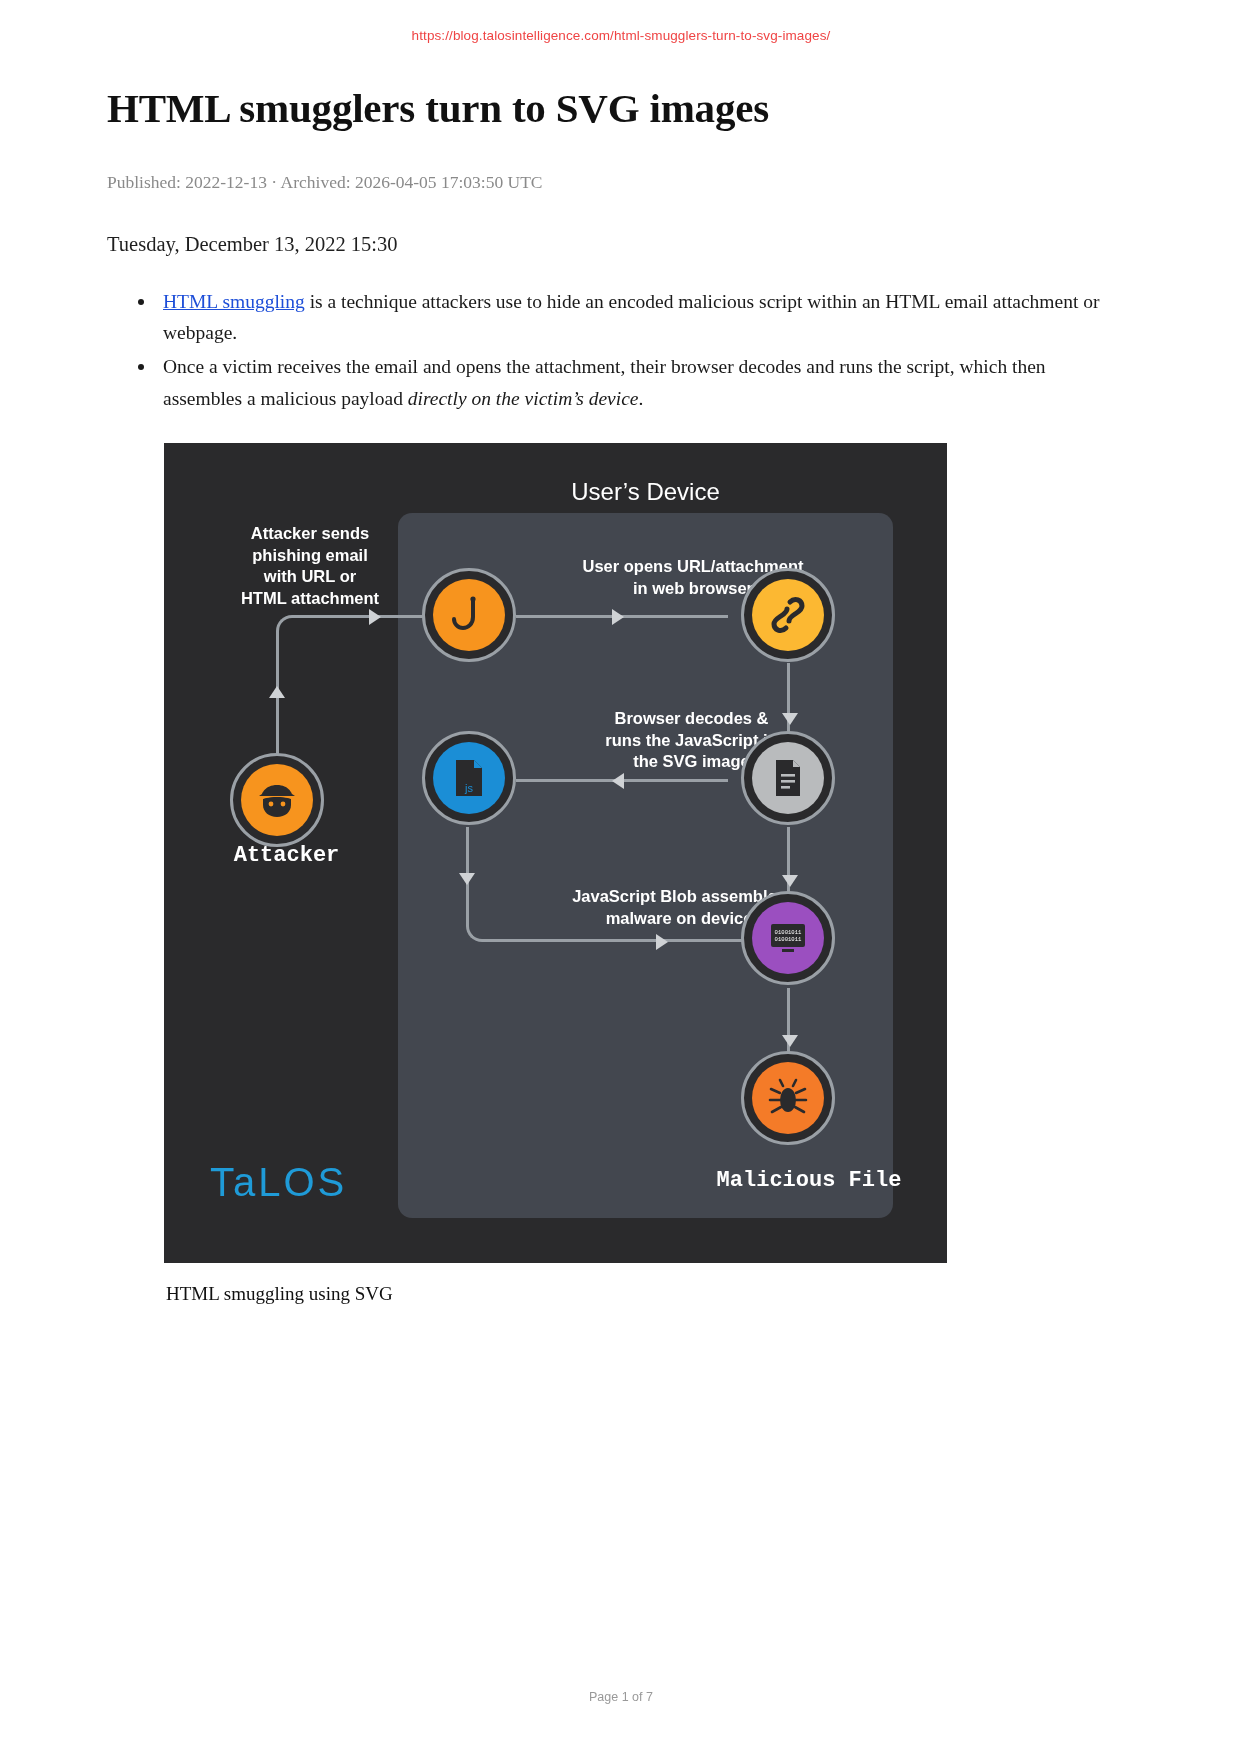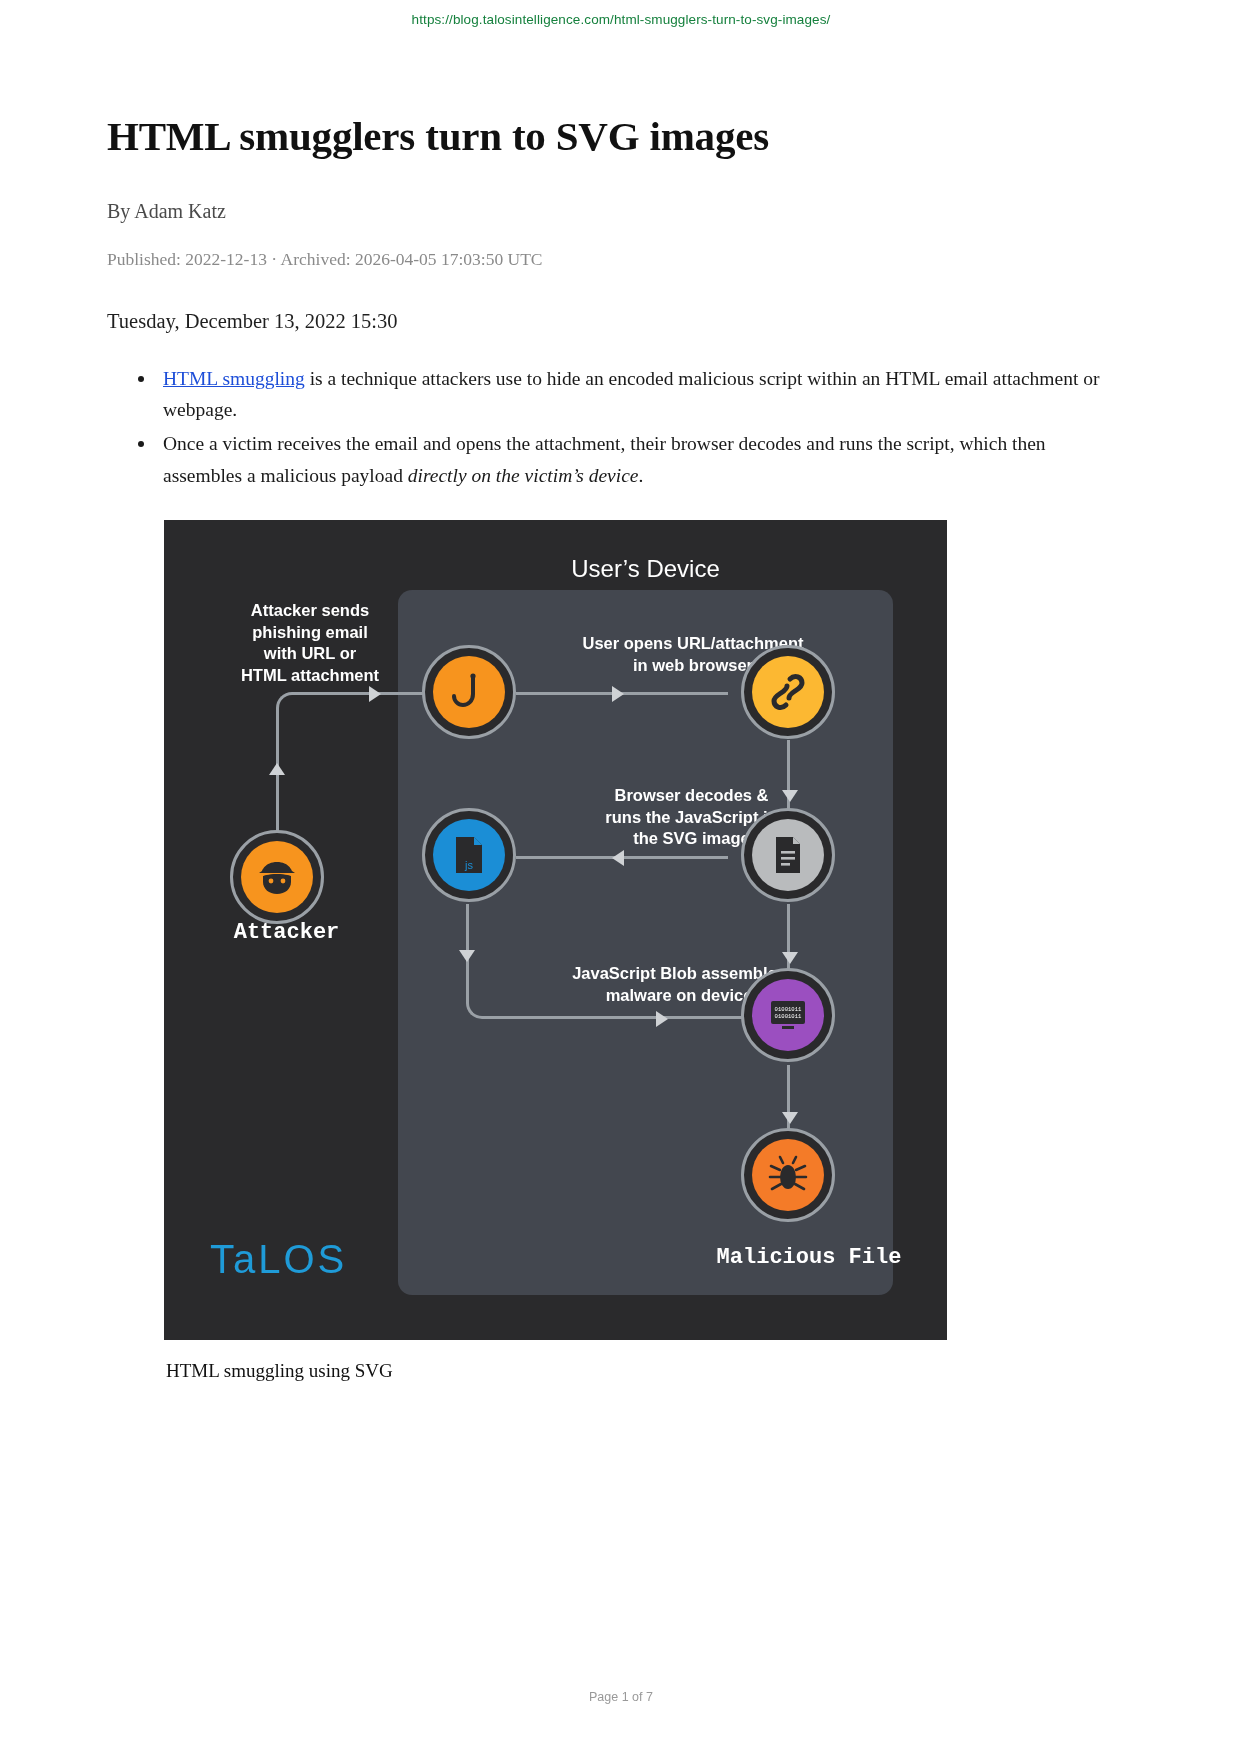--- a/index.html
+++ b/index.html
@@ -10,34 +10,34 @@
     background: #ffffff;
     font-family: "Liberation Serif", "DejaVu Serif", serif;
     color: #1a1a1a;
     position: relative;
     overflow: hidden;
   }
 
   
   .archive-url {
     position: absolute;
-    top: 12px; left: 0; right: 0;
+    top: 28px; left: 0; right: 0;
     text-align: center;
     font-family: "Liberation Sans", sans-serif;
     font-size: 13.5px;
-    color: #15803d;
+    color: #ef4444;
     letter-spacing: 0.1px;
   }
 
   
   .page {
     position: absolute;
     top: 0; left: 0;
     width: 1232px;
-    padding: 114px 107px 0 107px;
+    padding: 86px 107px 0 107px;
   }
 
   h1.doc-title {
     font-size: 41px;
     font-weight: bold;
     line-height: 1.12;
     margin: 0 0 40px 0;
     letter-spacing: -0.2px;
     color: #111111;
   }
@@ -234,21 +234,20 @@
 </style>
 </head>
 <body>
 
 <div class="archive-url">https://blog.talosintelligence.com/html-smugglers-turn-to-svg-images/</div>
 
 <div class="page">
 
   <h1 class="doc-title">HTML smugglers turn to SVG images</h1>
 
-  <div class="byline">By Adam Katz</div>
 
   <div class="meta-line">Published: 2022-12-13 · Archived: 2026-04-05 17:03:50 UTC</div>
 
   <div class="post-date">Tuesday, December 13, 2022 15:30</div>
 
   <ul class="bullets">
     <li><a href="#">HTML smuggling</a><span> is a technique attackers use to hide an encoded malicious script within an HTML email attachment or webpage.</span></li>
     <li><span>Once a victim receives the email and opens the attachment, their browser decodes and runs the script, which then assembles a malicious payload </span><i>directly on the victim’s device</i><span>.</span></li>
   </ul>
 

